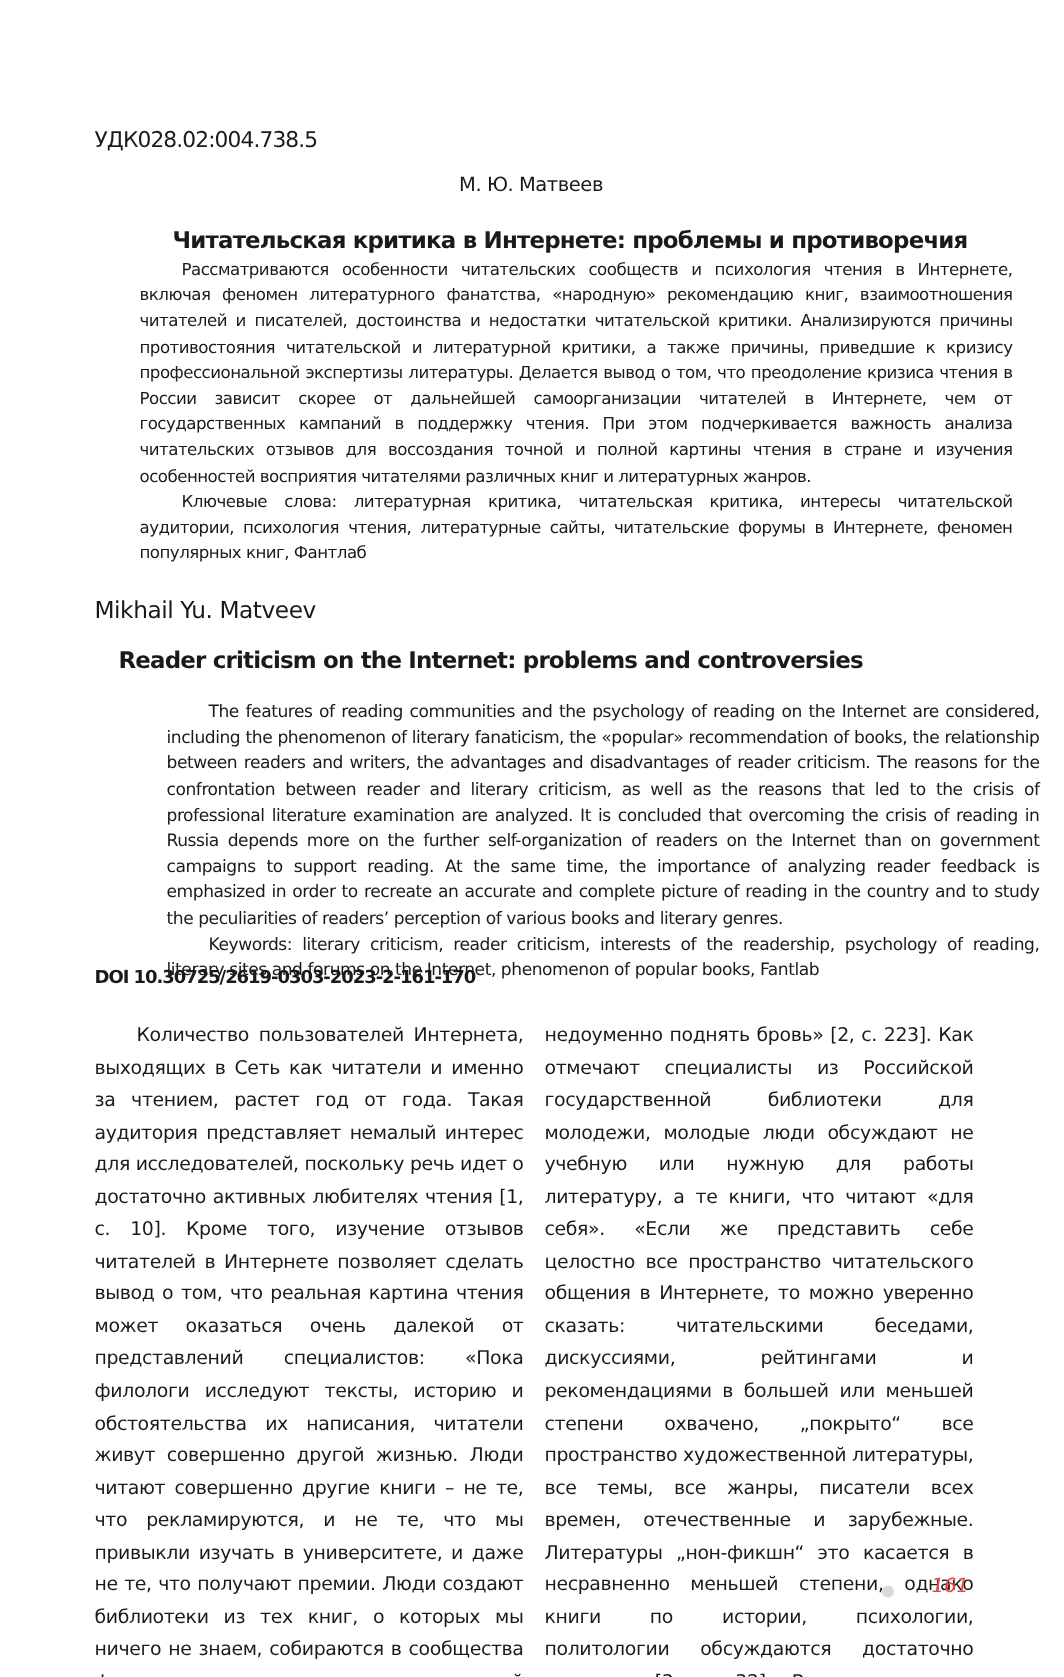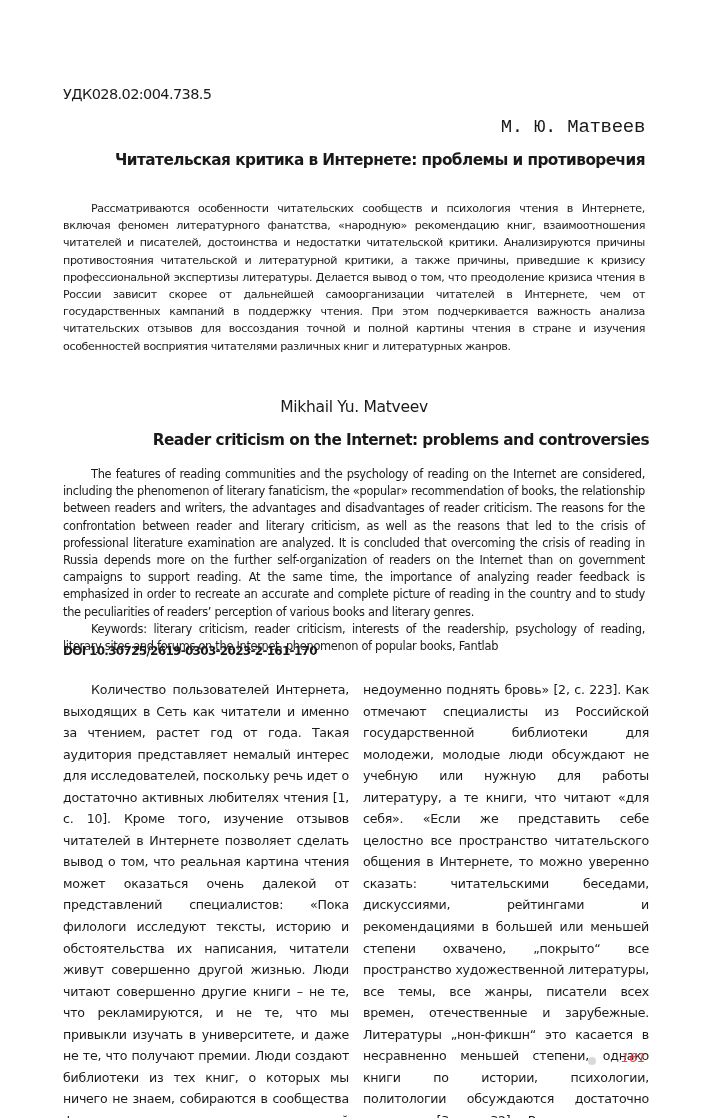--- a/index.html
+++ b/index.html
@@ -1,28 +1,28 @@
 <!DOCTYPE html>
 <html><head>
 <meta charset="utf-8">
 <style>
   html, body { margin: 0; padding: 0; background: #ffffff; }
   body { width: 709px; height: 1118px; position: relative; overflow: hidden;
          font-family: "DejaVu Sans", "Liberation Sans", sans-serif; color: #1a1a1a; }
   .page { position: absolute; left: 63px; top: 0; width: 582px; }
   .udk { position: absolute; top: 86px; left: 0; font-size: 14.5px; font-weight: normal; letter-spacing: -0.6px; }
-  .author { position: absolute; top: 116px; left: 0; width: 582px; text-align: right; font-size: 19px; letter-spacing: -0.3px; font-family: Liberation Mono, monospace; }
+  .author { position: absolute; top: 116px; left: 0; width: 582px; text-align: center; font-size: 13px; letter-spacing: -0.3px; }
   .title { position: absolute; top: 151px; left: 0; width: 582px; text-align: right; font-size: 15.3px; font-weight: bold; letter-spacing: -0.55px; }
   .abstract { position: absolute; left: 0; width: 582px; font-size: 11.1px; line-height: 17.2px;
               text-align: justify; letter-spacing: -0.35px; margin: 0; }
   .abstract p { margin: 0; text-indent: 28px; }
-  .abs-ru { top: 200px; }
-  .author-en { position: absolute; top: 398px; left: 0; width: 582px; text-align: center; font-size: 15.5px; letter-spacing: -0.3px; }
-  .title-en { position: absolute; top: 431px; left: 4px; width: 582px; text-align: right; font-size: 15.3px; font-weight: bold; letter-spacing: -0.55px; }
-  .abs-en { top: 466px; font-size: 11.4px; letter-spacing: -0.3px; }
+  .abs-ru { top: 171px; margin-left: 30px; }
+  .author-en { position: absolute; top: 398px; left: 0; width: 582px; text-align: left; font-size: 15.5px; letter-spacing: -0.3px; }
+  .title-en { position: absolute; top: 431px; left: 16px; width: 582px; text-align: left; font-size: 15.3px; font-weight: bold; letter-spacing: -0.55px; }
+  .abs-en { top: 466px; font-size: 11.4px; letter-spacing: -0.3px; margin-left: 48px; }
   .doi { position: absolute; top: 644px; left: 0; font-size: 12px; font-weight: bold; letter-spacing: -0.7px; }
   .col { position: absolute; top: 679px; width: 286px; font-size: 12.6px; line-height: 21.55px;
          text-align: justify; letter-spacing: -0.25px; }
   .col p { margin: 0; }
   .col-left { left: 0; }
   .col-left p { text-indent: 28px; }
   .col-right { left: 300px; }
   .footer { position: absolute; top: 1050px; left: 522px; width: 60px; height: 20px; }
   .dot { position: absolute; left: 3px; top: 7px; width: 8px; height: 8px; border-radius: 50%; background: #d9d9d9; }
   .pagenum { position: absolute; left: 36px; top: 0; font-size: 13px; font-style: italic; color: #ef4444; }
@@ -30,20 +30,21 @@
 </head>
 <body>
 
 <div class="page">
   <div class="udk">УДК028.02:004.738.5</div>
   <div class="author">М. Ю. Матвеев</div>
   <div class="title">Читательская критика в Интернете: проблемы и противоречия</div>
 
   <div class="abstract abs-ru">
     <p>Рассматриваются особенности читательских сообществ и психология чтения в Интернете, включая феномен литературного фанатства, «народную» рекомендацию книг, взаимоотношения читателей и писателей, достоинства и недостатки читательской критики. Анализируются причины противостояния читательской и литературной критики, а также причины, приведшие к кризису профессиональной экспертизы литературы. Делается вывод о том, что преодоление кризиса чтения в России зависит скорее от дальнейшей самоорганизации читателей в Интернете, чем от государственных кампаний в поддержку чтения. При этом подчеркивается важность анализа читательских отзывов для воссоздания точной и полной картины чтения в стране и изучения особенностей восприятия читателями различных книг и литературных жанров.</p>
+    <p>Ключевые слова: литературная критика, читательская критика, интересы читательской аудитории, психология чтения, литературные сайты, читательские форумы в Интернете, феномен популярных книг, Фантлаб</p>
   </div>
 
   <div class="author-en">Mikhail Yu. Matveev</div>
   <div class="title-en">Reader criticism on the Internet: problems and controversies</div>
 
   <div class="abstract abs-en">
     <p>The features of reading communities and the psychology of reading on the Internet are considered, including the phenomenon of literary fanaticism, the «popular» recommendation of books, the relationship between readers and writers, the advantages and disadvantages of reader criticism. The reasons for the confrontation between reader and literary criticism, as well as the reasons that led to the crisis of professional literature examination are analyzed. It is concluded that overcoming the crisis of reading in Russia depends more on the further self-organization of readers on the Internet than on government campaigns to support reading. At the same time, the importance of analyzing reader feedback is emphasized in order to recreate an accurate and complete picture of reading in the country and to study the peculiarities of readers’ perception of various books and literary genres.</p>
     <p>Keywords: literary criticism, reader criticism, interests of the readership, psychology of reading, literary sites and forums on the Internet, phenomenon of popular books, Fantlab</p>
   </div>
 

